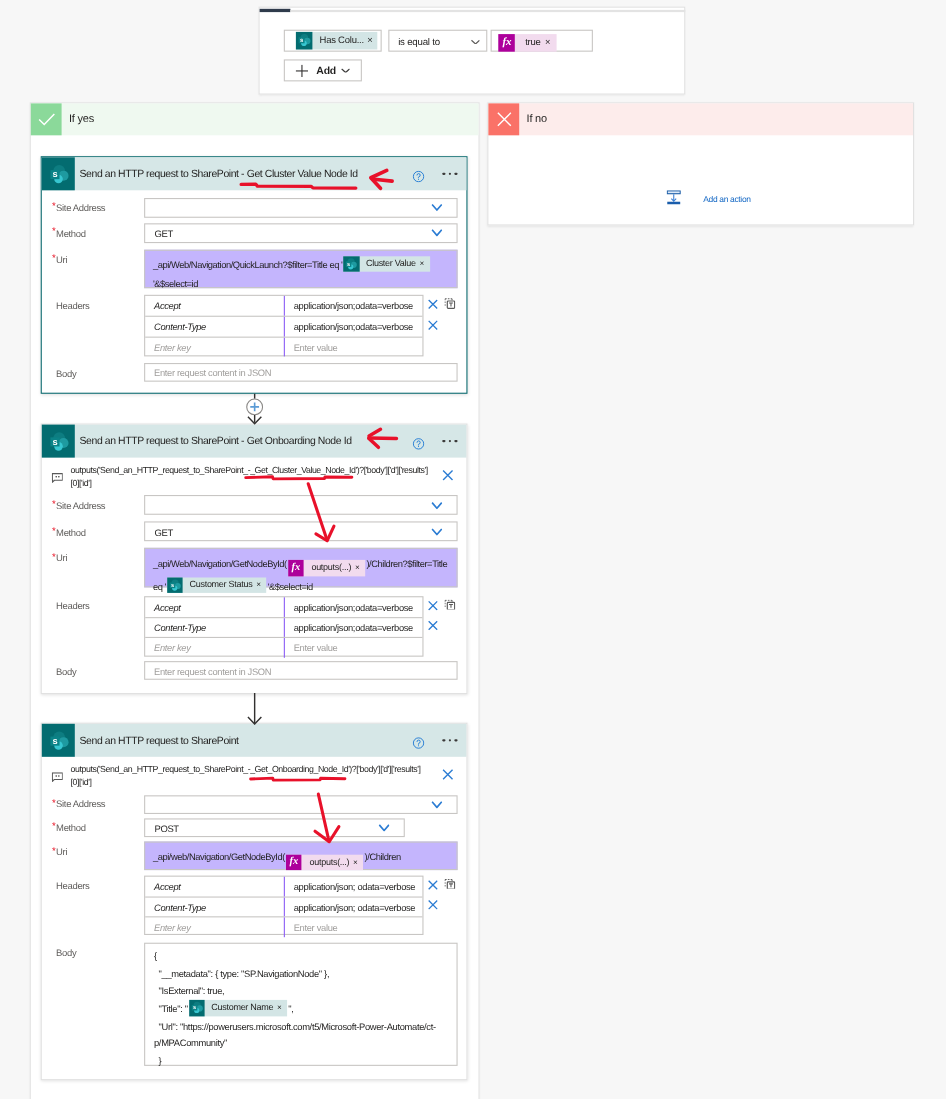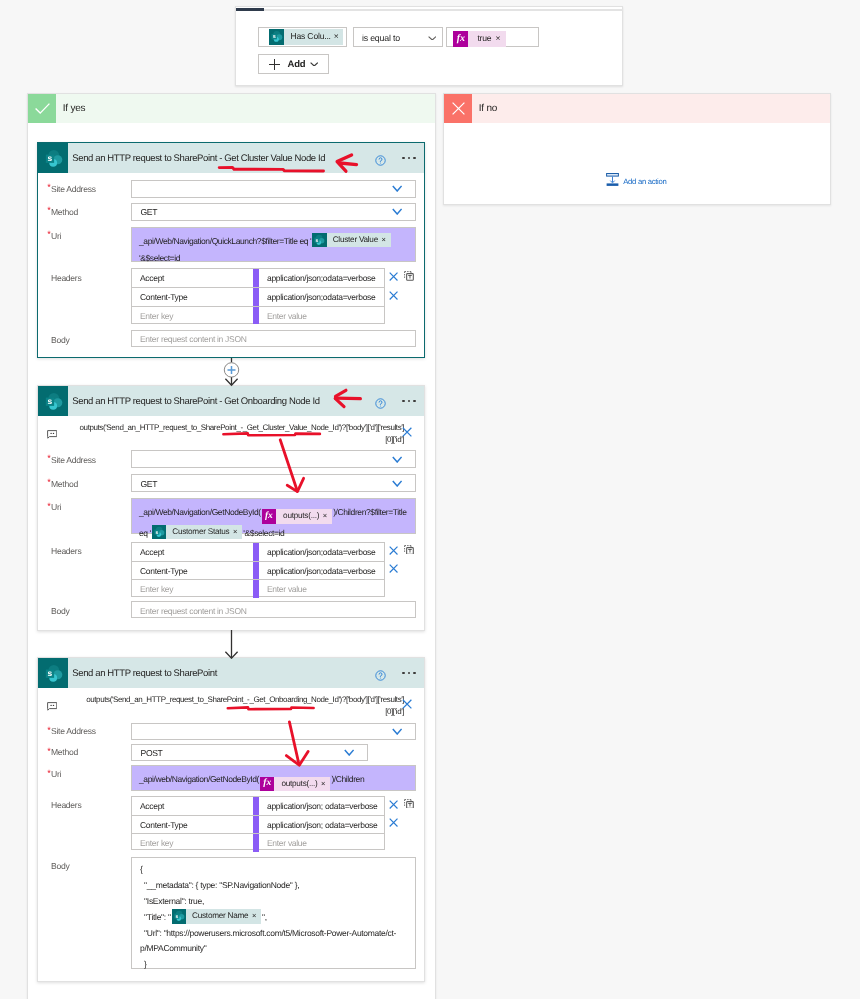--- a/index.html
+++ b/index.html
@@ -43,21 +43,21 @@
   #branch-no{left:443px;top:93px;width:388px;height:112px;}
   .branch-head{position:absolute;left:0;top:0;height:28.8px;width:100%;display:flex;align-items:center;}
   #branch-yes .branch-head{background:#eff9f0;}
   #branch-no .branch-head{background:#fdeceb;}
   .branch-icon{width:28.2px;height:28.8px;flex:0 0 28.2px;display:flex;align-items:center;justify-content:center;}
   #branch-yes .branch-icon{background:#8bd99a;}
   #branch-no .branch-icon{background:#fa7268;}
   .branch-title{font-size:10px;letter-spacing:-0.2px;color:#201f1e;padding-left:6.5px;}
 
   
-  #add-action{position:absolute;left:162px;top:78.5px;display:flex;align-items:center;}
+  #add-action{position:absolute;left:162px;top:78.5px;display:flex;align-items:center;gap:16px;}
   #add-action .aa-label{font-size:7.7px;letter-spacing:-0.3px;color:#1367c4;padding-left:4.3px;line-height:13px;}
 
   
   .card{position:absolute;background:#fff;box-sizing:border-box;}
   .card.sel{border:1px solid #0b6a6e;box-shadow:0 1px 3px rgba(0,0,0,.13);}
   .card.unsel{border:1px solid #e1e1e1;box-shadow:0 1px 3px rgba(0,0,0,.13);}
   .card-head{position:relative;height:30px;display:flex;align-items:center;}
   .card.sel .card-head{background:#d6e7e7;}
   .card.unsel .card-head{background:#d6e7e7;}
   .card-ico{width:30px;height:30px;flex:0 0 30px;background:#036c70;display:flex;align-items:center;justify-content:center;}
@@ -72,29 +72,29 @@
   .abs{position:absolute !important;}
   .req{color:#e81123;font-size:9px;position:absolute;left:9.2px;top:-1.2px;}
   .inp{border:1px solid #c8c6c4;background:#fff;box-sizing:border-box;position:relative;}
   .inp .txt{font-size:8.6px;letter-spacing:-0.35px;color:#201f1e;padding-left:8.5px;}
   .chev{width:9px;height:9px;display:block;}
   .chev svg{display:block;}
   .annot,.annot *{shape-rendering:geometricPrecision;}
 
   
   .comment{position:relative;}
-  .comment .ctext{font-size:8px;letter-spacing:-0.4px;color:#201f1e;line-height:12.3px;position:absolute;word-break:break-all;text-align:right;}
+  .comment .ctext{font-size:8px;letter-spacing:-0.4px;color:#201f1e;line-height:12.3px;position:absolute;word-break:break-all;}
   .comment .cicon{position:absolute;}
   .comment .cx{position:absolute;}
 
   
   .htable{position:absolute;border:1px solid #c8c6c4;box-sizing:border-box;background:#fff;}
   .hrow{display:flex;height:18.4px;box-sizing:border-box;}
-  .hrow .hk{width:127px;box-sizing:border-box;border-right:6px solid #8b5cf6;font-size:8.5px;letter-spacing:-0.3px;
-      color:#201f1e;padding-left:8px;line-height:18.4px;overflow:hidden;}
+  .hrow .hk{width:127px;box-sizing:border-box;border-right:1px solid #8b5cf6;font-size:8.5px;letter-spacing:-0.3px;
+      color:#201f1e;padding-left:8px;line-height:18.4px;overflow:hidden;font-style:italic;}
   .hrow .hv{flex:1;box-sizing:border-box;font-size:8.5px;letter-spacing:-0.3px;color:#201f1e;padding-left:8px;line-height:18.4px;}
   .hrow.r2{border-top:1px solid #c8c6c4;}
   .hrow .ph{color:#a19f9d;}
 
   .bodybox{position:absolute;border:1px solid #c8c6c4;box-sizing:border-box;background:#fff;}
   .bodybox .ph{font-size:8.5px;letter-spacing:-0.3px;color:#a19f9d;padding-left:8px;}
   .bodyline{font-size:8.5px;letter-spacing:-0.3px;color:#201f1e;line-height:15.6px;white-space:nowrap;}
 
   
   .uribox{position:absolute;border:1px solid #c8c6c4;box-sizing:border-box;background:#c4b5fd;

